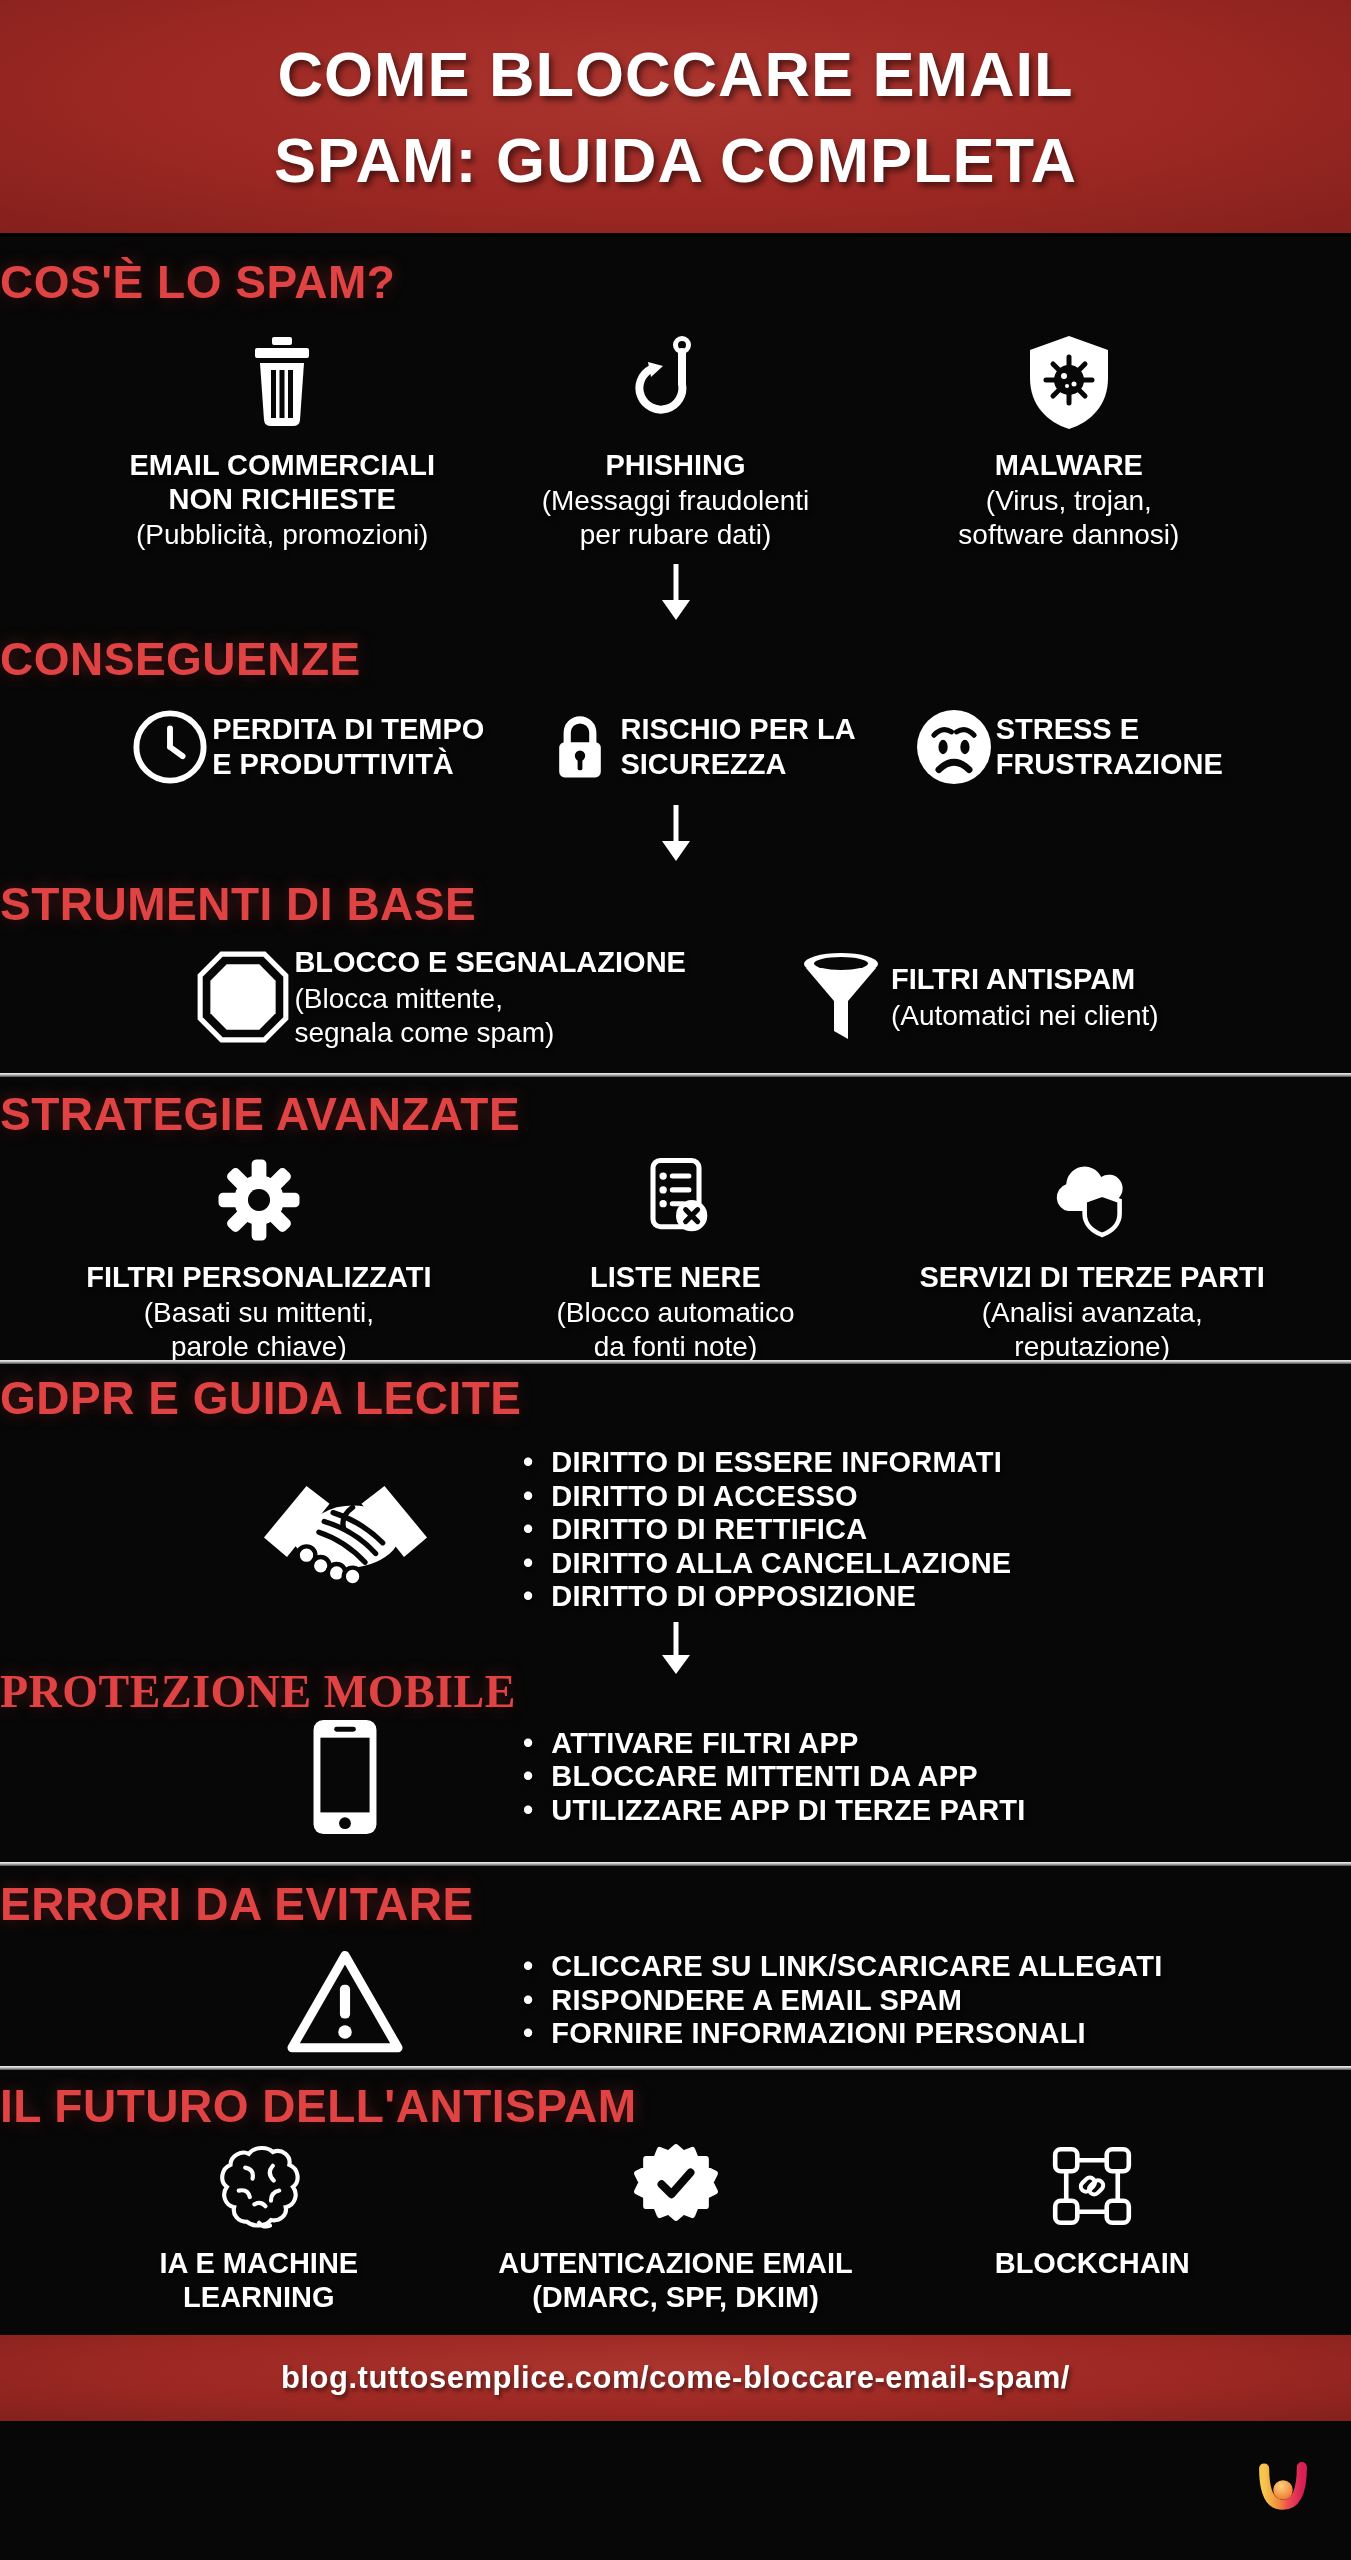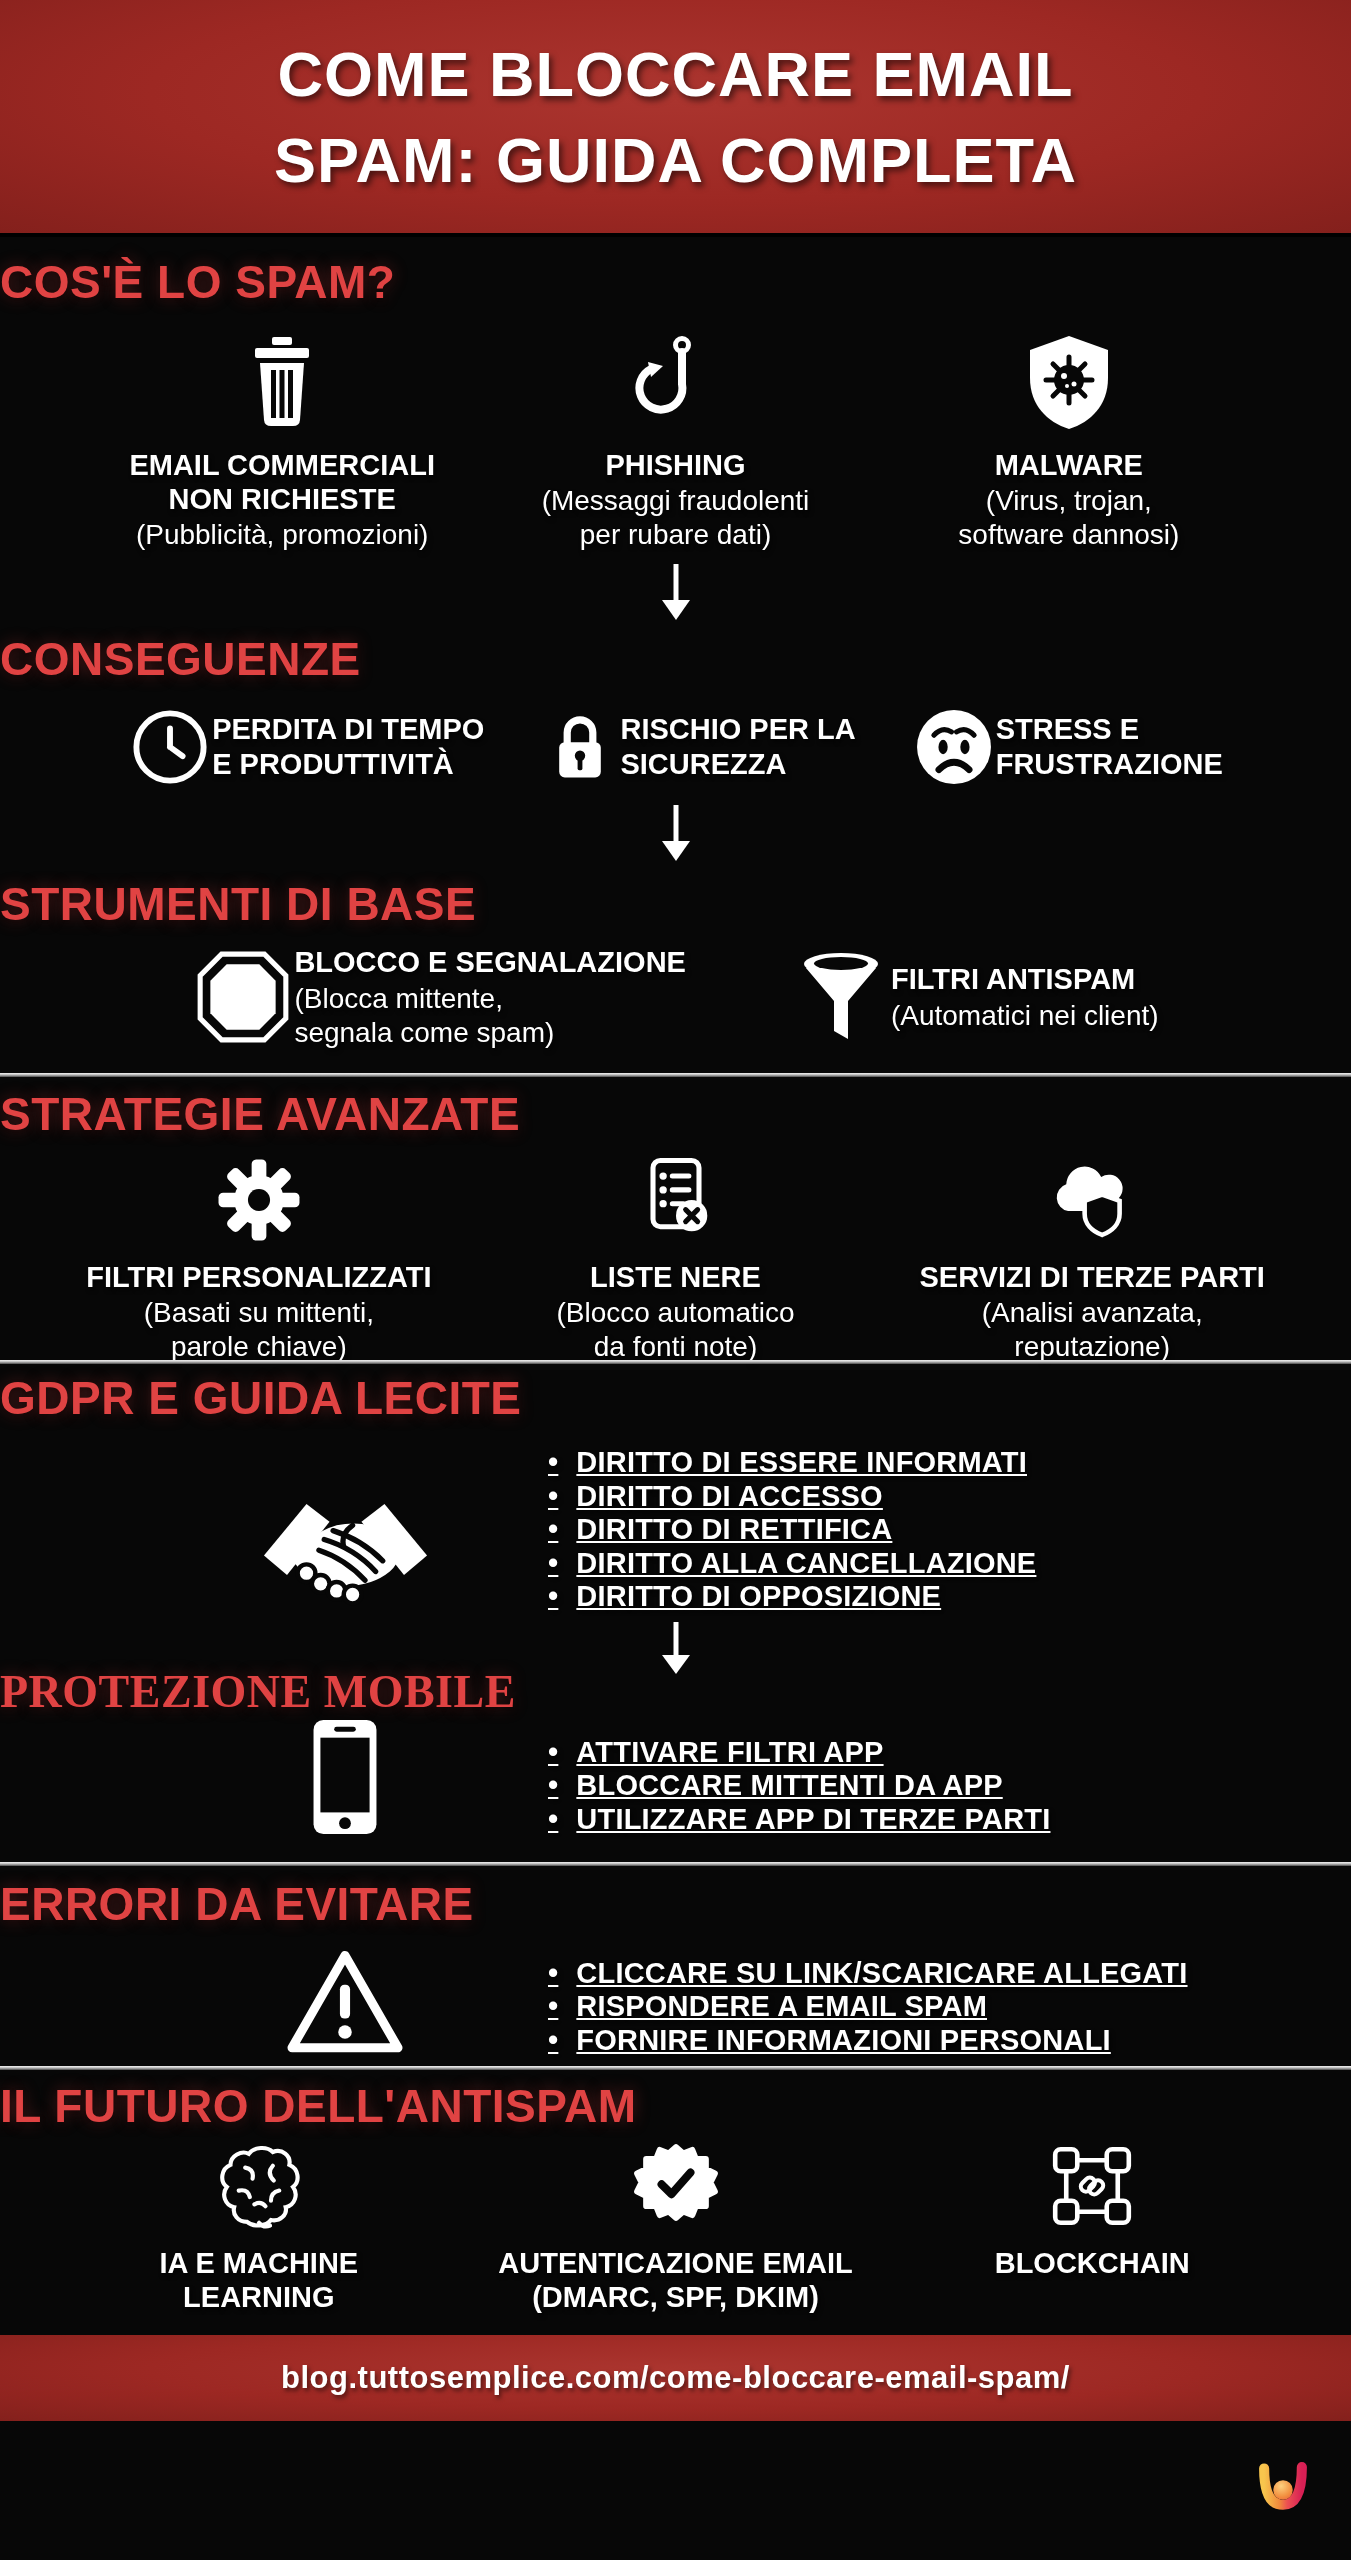--- a/index.html
+++ b/index.html
@@ -73,21 +73,21 @@
   .cols3 .item-title{line-height:34px;}
 
   .row-items{display:flex;justify-content:center;align-items:center;gap:56px;}
   .row-items.tools{gap:105px;align-items:center;}
   .row-item{display:flex;align-items:center;}
   .row-label{font-size:29px;line-height:35px;font-weight:700;white-space:pre-line;text-align:left;
     text-shadow:2px 3px 4px rgba(0,0,0,.7);}
   .tool-text{text-align:left;}
   .tool-text .item-title{margin-top:0;}
 
-  .side-row{margin-left:230px;display:flex;align-items:flex-end;gap:88px;text-decoration:underline;}
+  .side-row{margin-left:230px;display:flex;align-items:center;gap:63px;}
   .side-icon{width:230px;display:flex;justify-content:center;align-items:center;}
   ul.bullets{margin:0;padding:0;list-style:none;}
   ul.bullets li{display:flex;gap:18px;font-size:29px;font-weight:700;line-height:33.5px;
     letter-spacing:.2px;text-shadow:2px 3px 4px rgba(0,0,0,.7);}
   ul.bullets li::before{content:"\2022";}
 
   .arrow-wrap{text-align:center;margin-top:10px;}
   #sec-conseg .arrow-wrap{margin-top:14px;}
   #sec-gdpr .arrow-wrap{margin-top:6px;}
   svg{display:block;}

